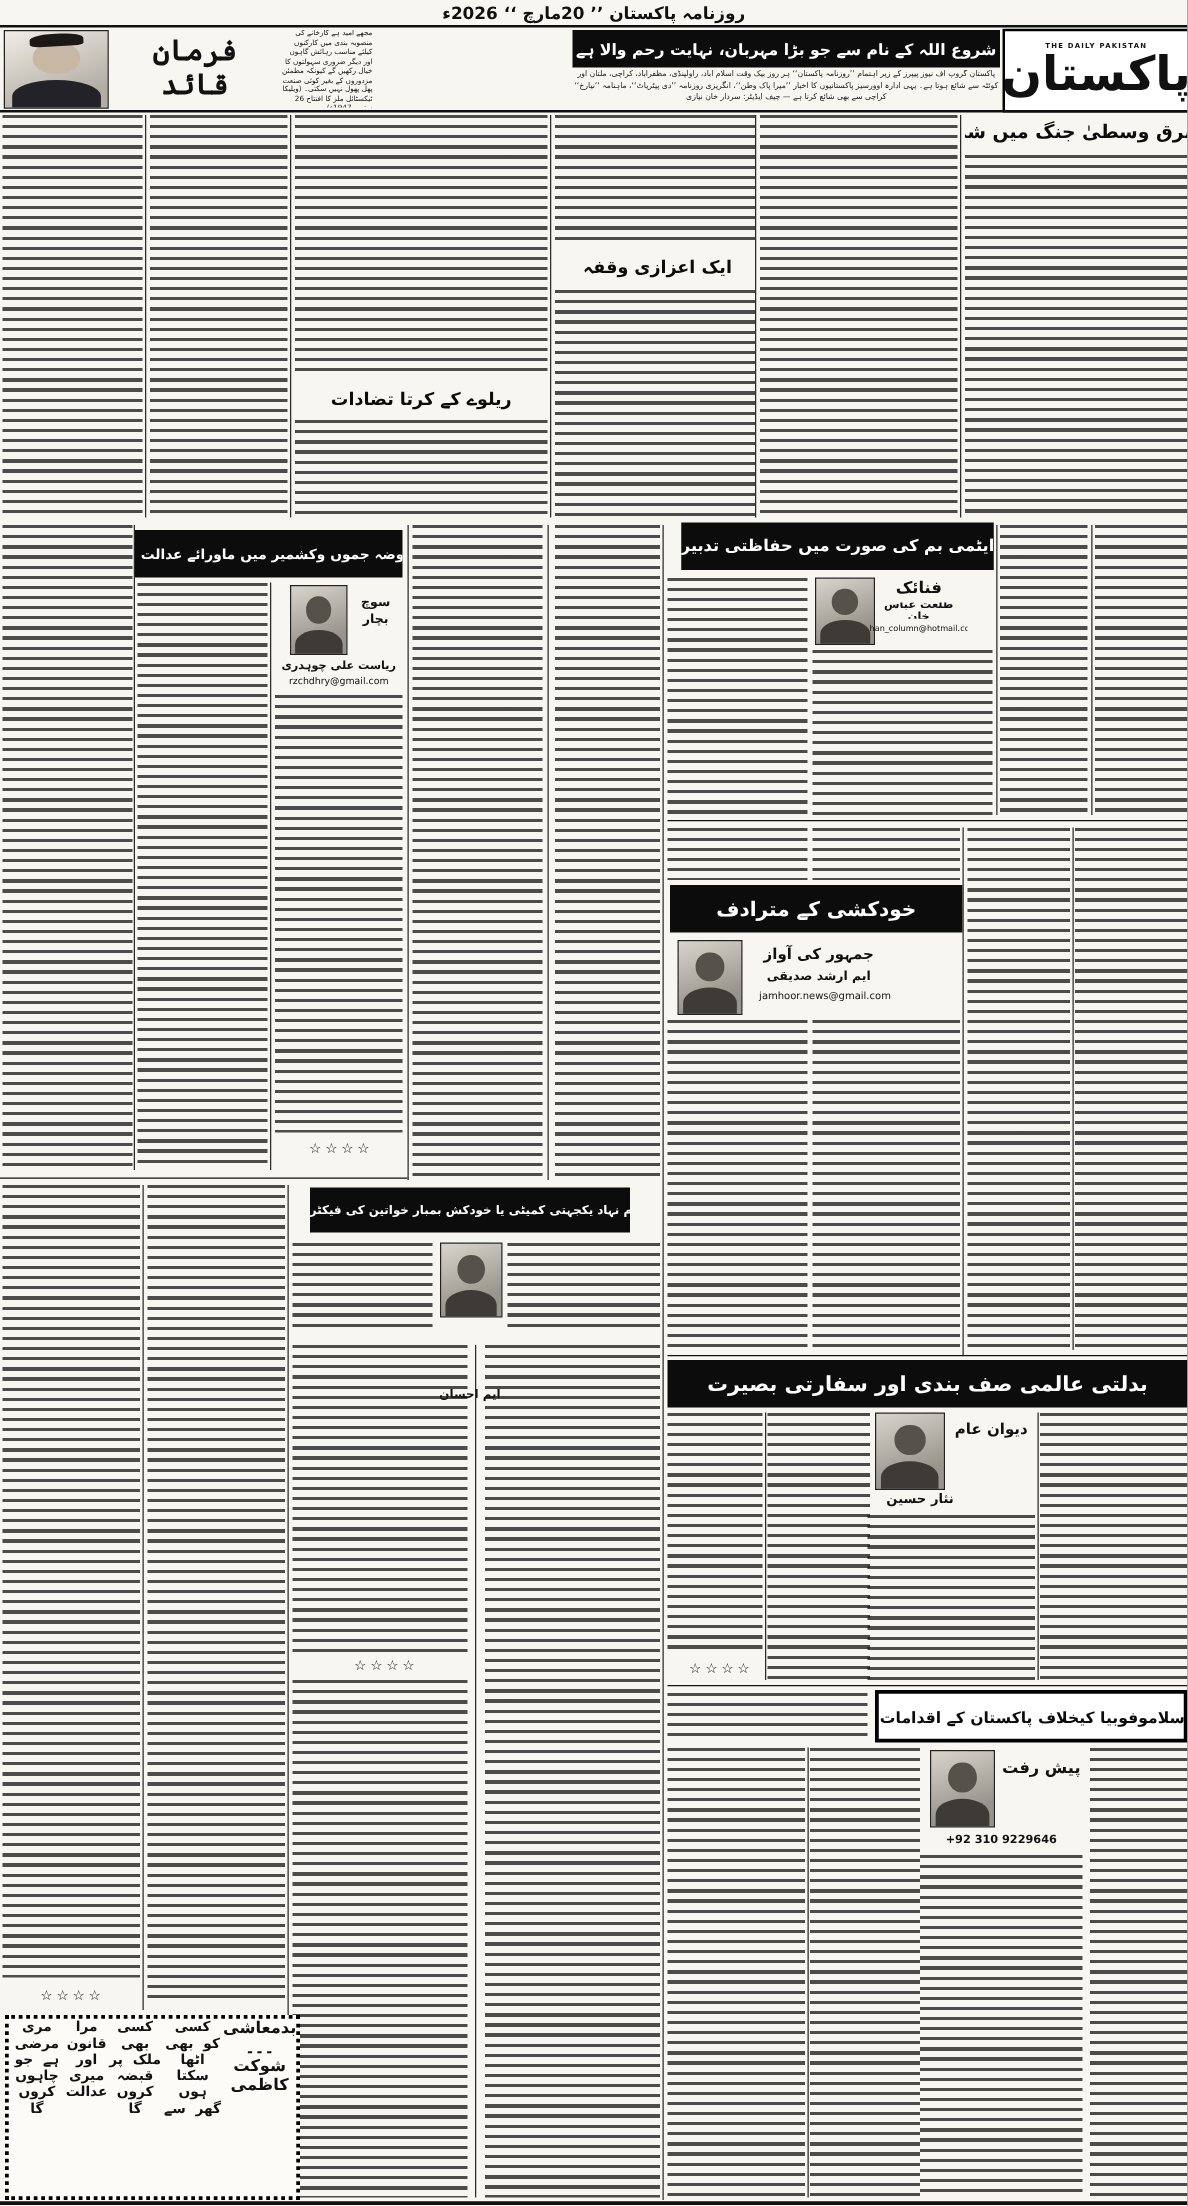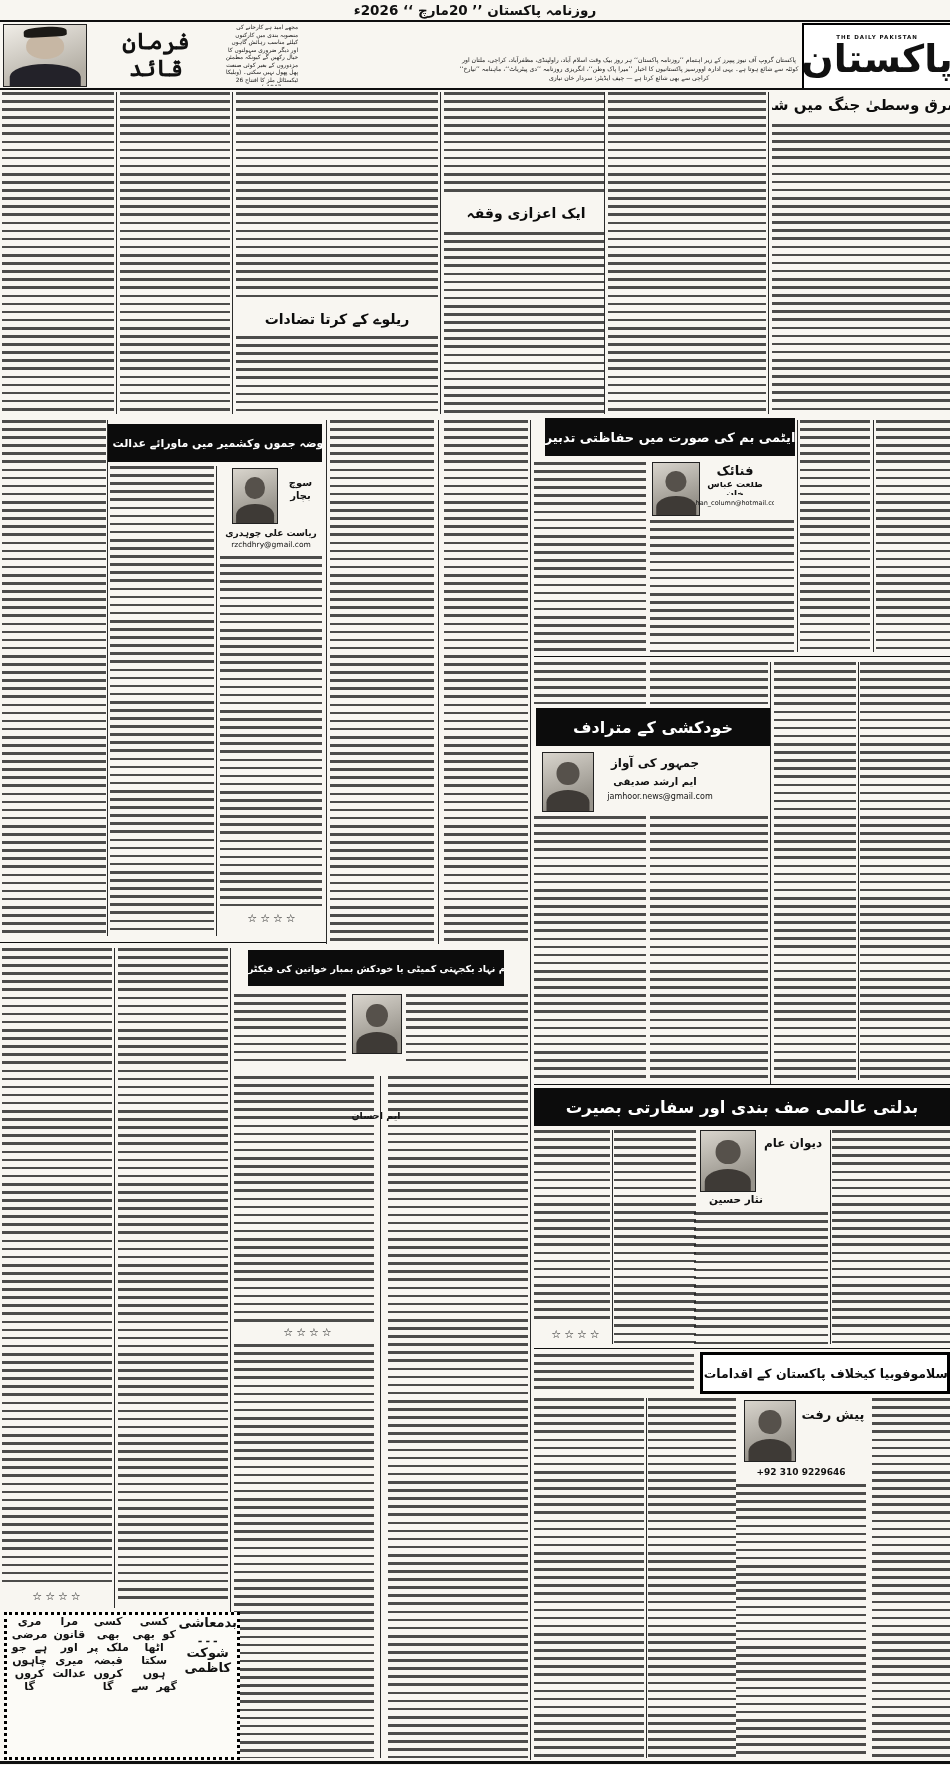--- a/index.html
+++ b/index.html
@@ -51,20 +51,21 @@
   <div class="portrait jinnah" style="left:3px;top:24px;width:82px;height:61px;">
     <i class="p-head"></i>
     <i class="p-cap"></i>
     <i class="p-body"></i>
   </div>
   <div class="lbl rtl b serif" style="left:92px;top:28px;width:128px;height:52px;font-size:23px;">فرمان قائد</div>
   <div class="abs rtl" style="left:224px;top:24px;width:74px;height:62px;font-size:5.8px;line-height:1.3;
               text-align:right;overflow:hidden;color:#161616;">مجھے امید ہے کارخانے کی منصوبہ بندی میں کارکنوں کیلئے مناسب رہائش گاہوں اور دیگر ضروری سہولتوں کا خیال رکھیں گے کیونکہ مطمئن مزدوروں کے بغیر کوئی صنعت پھل پھول نہیں سکتی۔ (ویلیکا ٹیکسٹائل ملز کا افتتاح 26 ستمبر 1947ء)</div>
 
 
+  <div class="hb rtl" style="left:458px;top:24px;width:342px;height:30px;font-size:12.5px;">شروع اللہ کے نام سے جو بڑا مہربان، نہایت رحم والا ہے</div>
   <div class="abs rtl" style="left:458px;top:56px;width:342px;height:30px;font-size:6.2px;line-height:1.45;
               text-align:center;overflow:hidden;color:#1a1a1a;">
     <span>پاکستان گروپ آف نیوز پیپرز کے زیر اہتمام ’’روزنامہ پاکستان‘‘ ہر روز بیک وقت اسلام آباد، راولپنڈی، مظفرآباد، کراچی، ملتان اور کوئٹہ سے شائع ہوتا ہے۔</span>
     <span>یہی ادارہ اوورسیز پاکستانیوں کا اخبار ’’میرا پاک وطن‘‘، انگریزی روزنامہ ’’دی پیٹریاٹ‘‘، ماہنامہ ’’نیارخ‘‘ کراچی سے بھی شائع کرتا ہے — چیف ایڈیٹر: سردار خان نیازی</span>
   </div>
 
   <div class="abs" style="left:802px;top:23px;width:146px;height:63px;border:2px solid #000;background:#fff;
               display:flex;flex-direction:column;align-items:center;justify-content:center;">
     <div class="ltr" style="font-size:5.5px;font-weight:700;letter-spacing:1px;">THE DAILY PAKISTAN</div>
     <div class="rtl b" style="font-size:38px;line-height:1.05;">پاکستان</div>

